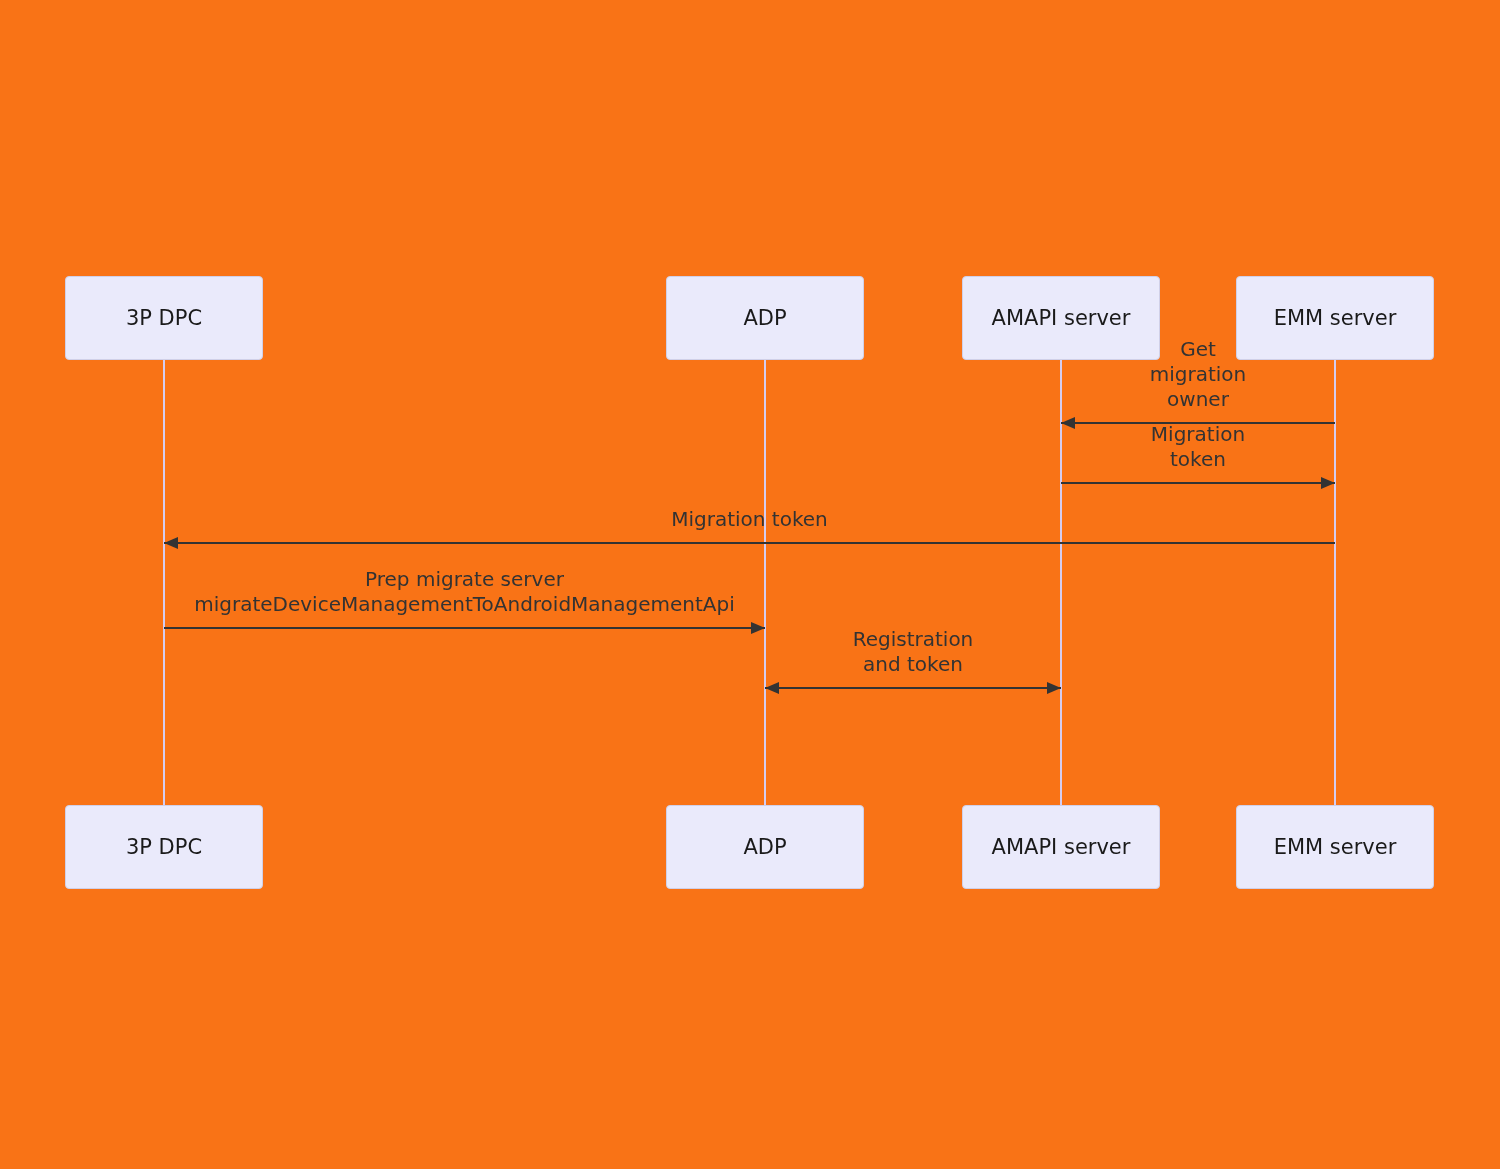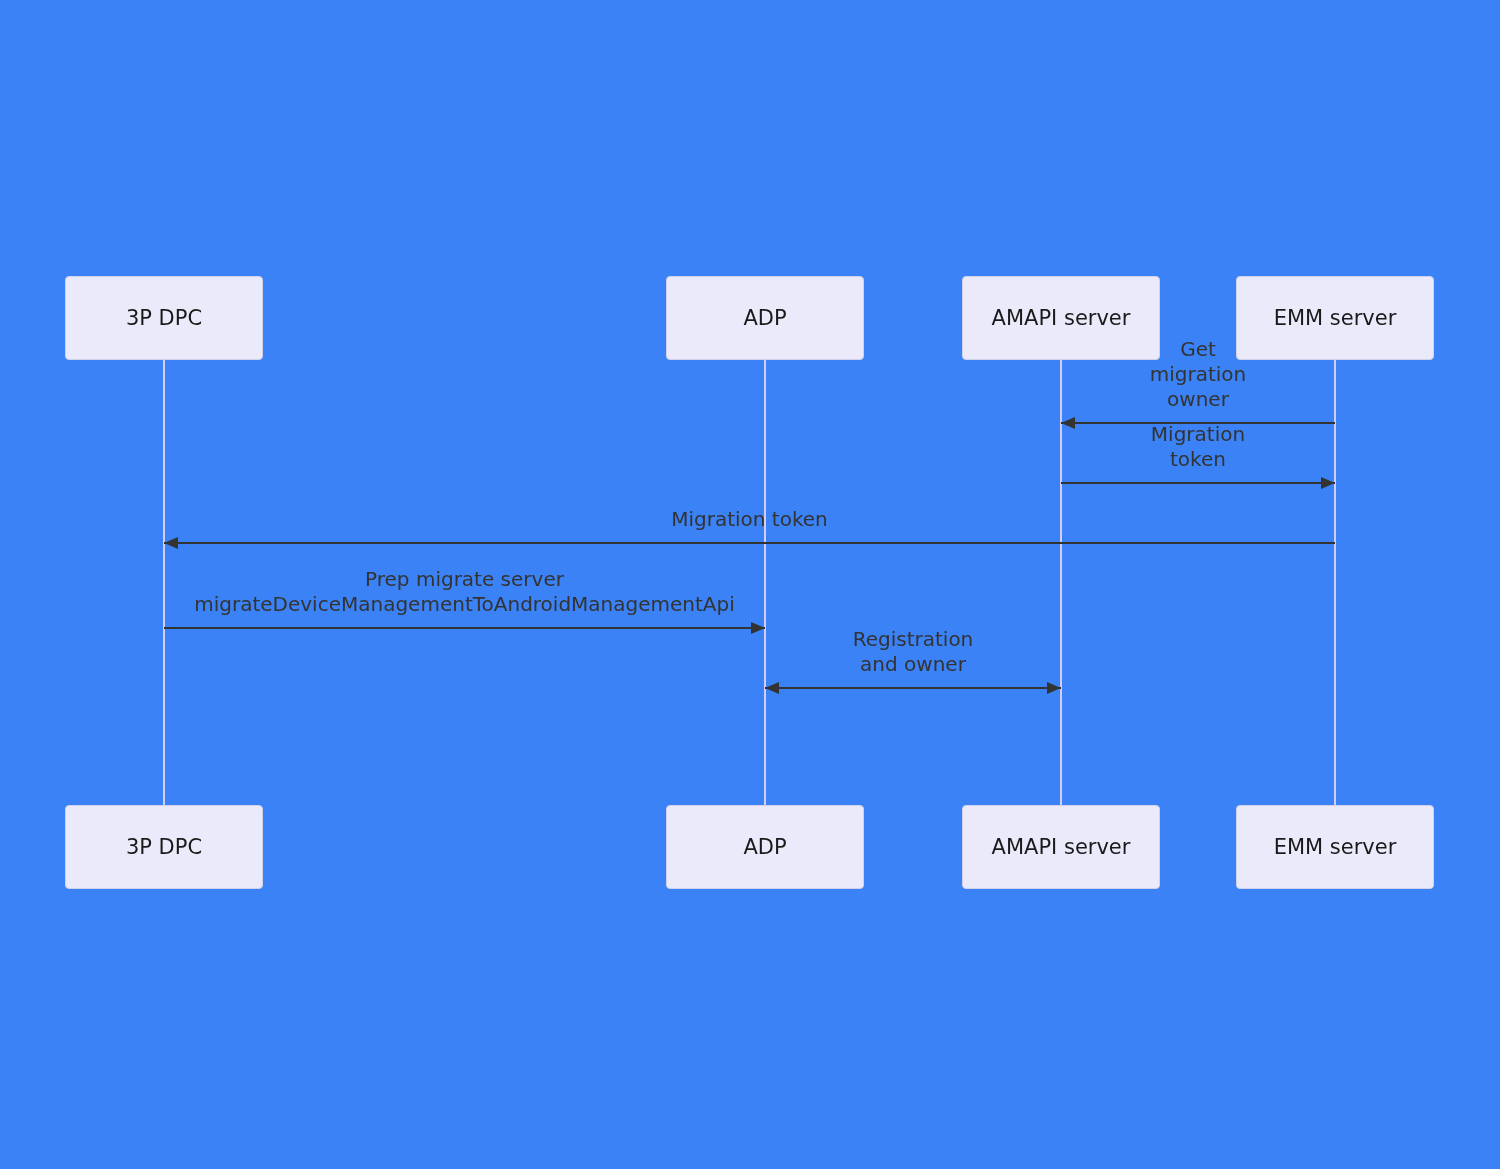--- a/index.html
+++ b/index.html
@@ -8,21 +8,21 @@
     --lifeline:#d4ccf1;
     --arrow:#333333;
     --msg-text:#333333;
     --note-fill:#fff5ad;
     --note-border:#aaaa33;
   }
   html,body{margin:0;padding:0;background:#ffffff;}
   .canvas{
     position:relative;
     width:1500px;height:1169px;
-    background:#3b82f6;
+    background:#f97316;
     font-family:"DejaVu Sans","Liberation Sans",sans-serif;
     overflow:hidden;
   }
   .lifeline{
     position:absolute;
     top:360px;height:446px;width:2px;
     background:var(--lifeline);
   }
   .actor{
     position:absolute;
@@ -107,21 +107,21 @@
   </div>
 
   <div class="msg" style="left:164px;width:601px;top:627px;">
     <div class="msg-label">Prep migrate server
 migrateDeviceManagementToAndroidManagementApi</div>
     <div class="msg-line"></div>
     <span class="arrow right"></span>
   </div>
 
   <div class="msg" style="left:765px;width:296px;top:687px;">
-    <div class="msg-label">Registration and owner</div>
+    <div class="msg-label">Registration and token</div>
     <div class="msg-line"></div>
     <span class="arrow left"></span>
     <span class="arrow right"></span>
   </div>
 
 
   <div class="actor bottom" style="left:65px;">
     <span>3P DPC</span>
   </div>
   <div class="actor bottom" style="left:666px;">

